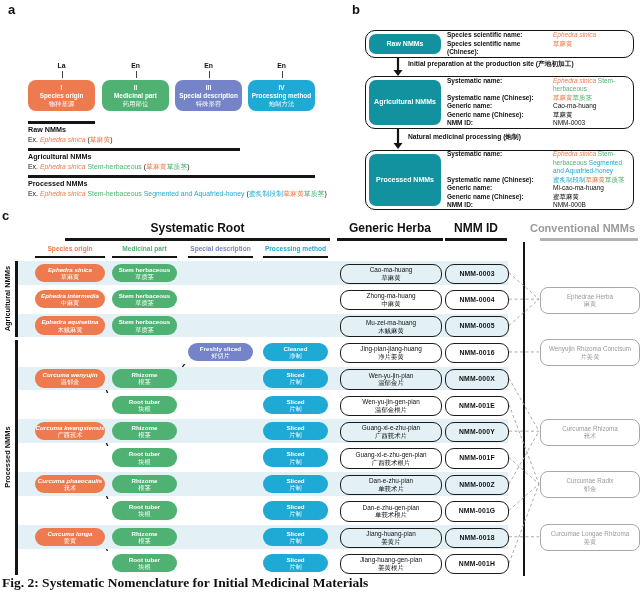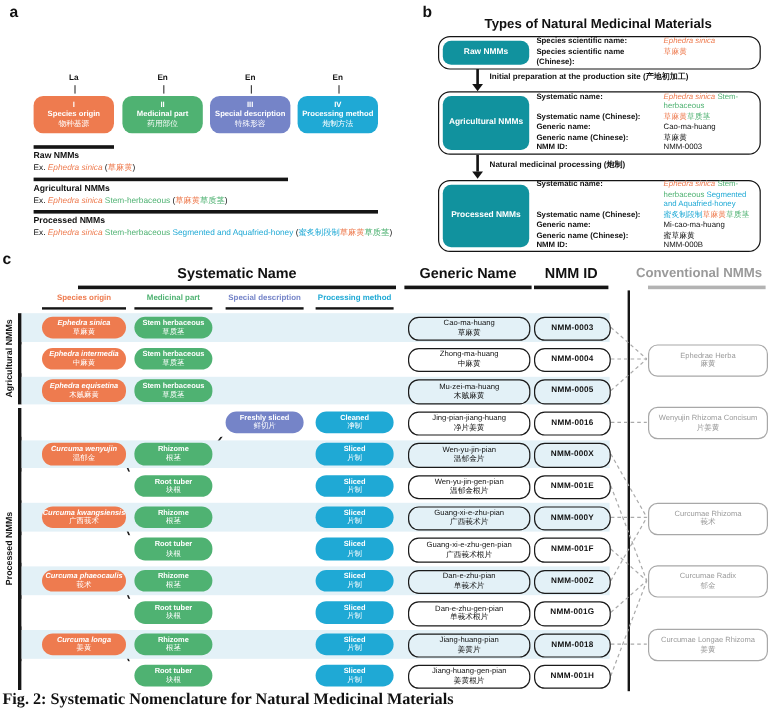--- a/index.html
+++ b/index.html
@@ -55,27 +55,26 @@
 </head>
 <body>
 
 <div class="canvas">
 
   <div class="abs panel-letter" style="left:8px;top:2px;">a</div>
   <div id="pa-components"></div>
   <div id="pa-examples"></div>
 
   <div class="abs panel-letter" style="left:352px;top:2px;">b</div>
-  <div class="abs sec-title" style="left:365px;top:14px;width:267px;font-size:11px;">Types of Natural Medicinal Materials</div>
   <div id="pb-boxes"></div>
 
   <div class="abs panel-letter" style="left:2px;top:208px;">c</div>
-  <div class="abs sec-title" style="left:65px;top:221px;width:265px;font-size:12px;">Systematic Name</div>
+  <div class="abs sec-title" style="left:65px;top:221px;width:265px;font-size:12px;">Systematic Root</div>
   <div class="abs thickline" style="left:65px;top:238px;width:265px;"></div>
-  <div class="abs sec-title" style="left:337px;top:221px;width:106px;font-size:12px;">Generic Name</div>
+  <div class="abs sec-title" style="left:337px;top:221px;width:106px;font-size:12px;">Generic Herba</div>
   <div class="abs thickline" style="left:337px;top:238px;width:106px;"></div>
   <div class="abs sec-title" style="left:443px;top:221px;width:66px;font-size:12px;">NMM ID</div>
   <div class="abs thickline" style="left:445px;top:238px;width:62px;"></div>
   <div class="abs sec-title" style="left:525px;top:222px;width:115px;font-size:11px;color:#9a9a9a;">Conventional NMMs</div>
   <div class="abs thickline" style="left:540px;top:238px;width:98px;background:#b3b3b3;"></div>
   <div class="abs" style="left:523px;top:242px;width:1.6px;height:334px;background:#151515;"></div>
 
   <div id="pc-sub"></div>
   <div id="pc-rows"></div>
   <svg id="pc-svg" class="abs" style="left:0;top:0;" width="640" height="594">
@@ -114,21 +113,21 @@
       <line x1="509" y1="378.35" x2="539" y2="431.15" stroke="#aaaaaa" stroke-width="1" stroke-dasharray="3,2.5"></line>
       <line x1="509" y1="431.15" x2="539" y2="431.15" stroke="#aaaaaa" stroke-width="1" stroke-dasharray="3,2.5"></line>
       <line x1="509" y1="483.95" x2="539" y2="431.15" stroke="#aaaaaa" stroke-width="1" stroke-dasharray="3,2.5"></line>
       <line x1="509" y1="404.75" x2="539" y2="483.95" stroke="#aaaaaa" stroke-width="1" stroke-dasharray="3,2.5"></line>
       <line x1="509" y1="457.54999999999995" x2="539" y2="483.95" stroke="#aaaaaa" stroke-width="1" stroke-dasharray="3,2.5"></line>
       <line x1="509" y1="510.35" x2="539" y2="483.95" stroke="#aaaaaa" stroke-width="1" stroke-dasharray="3,2.5"></line>
       <line x1="509" y1="563.15" x2="539" y2="483.95" stroke="#aaaaaa" stroke-width="1" stroke-dasharray="3,2.5"></line>
       <line x1="509" y1="536.75" x2="539" y2="536.75" stroke="#aaaaaa" stroke-width="1" stroke-dasharray="3,2.5"></line>
     </svg>
 
-  <div class="abs caption" style="left:2px;top:575px;">Fig. 2: Systematic Nomenclature for Natural Medicinal Materials</div>
+  <div class="abs caption" style="left:2px;top:575px;">Fig. 2: Systematic Nomenclature for Initial Medicinal Materials</div>
 <div class="abs pa-lang" style="left:28px;top:62px;width:67px;">La</div>
     <div class="abs tick" style="left:61.5px;top:71px;"></div>
     <div class="abs pa-box" style="left:28px;top:80px;width:67px;height:31px;background:#EE7B4F;">
       <div class="num">I</div>
       <div class="en">Species origin</div>
       <div class="zh">物种基源</div>
     </div>
     <div class="abs pa-lang" style="left:102px;top:62px;width:67px;">En</div>
     <div class="abs tick" style="left:135.5px;top:71px;"></div>
     <div class="abs pa-box" style="left:102px;top:80px;width:67px;height:31px;background:#4FB272;">

